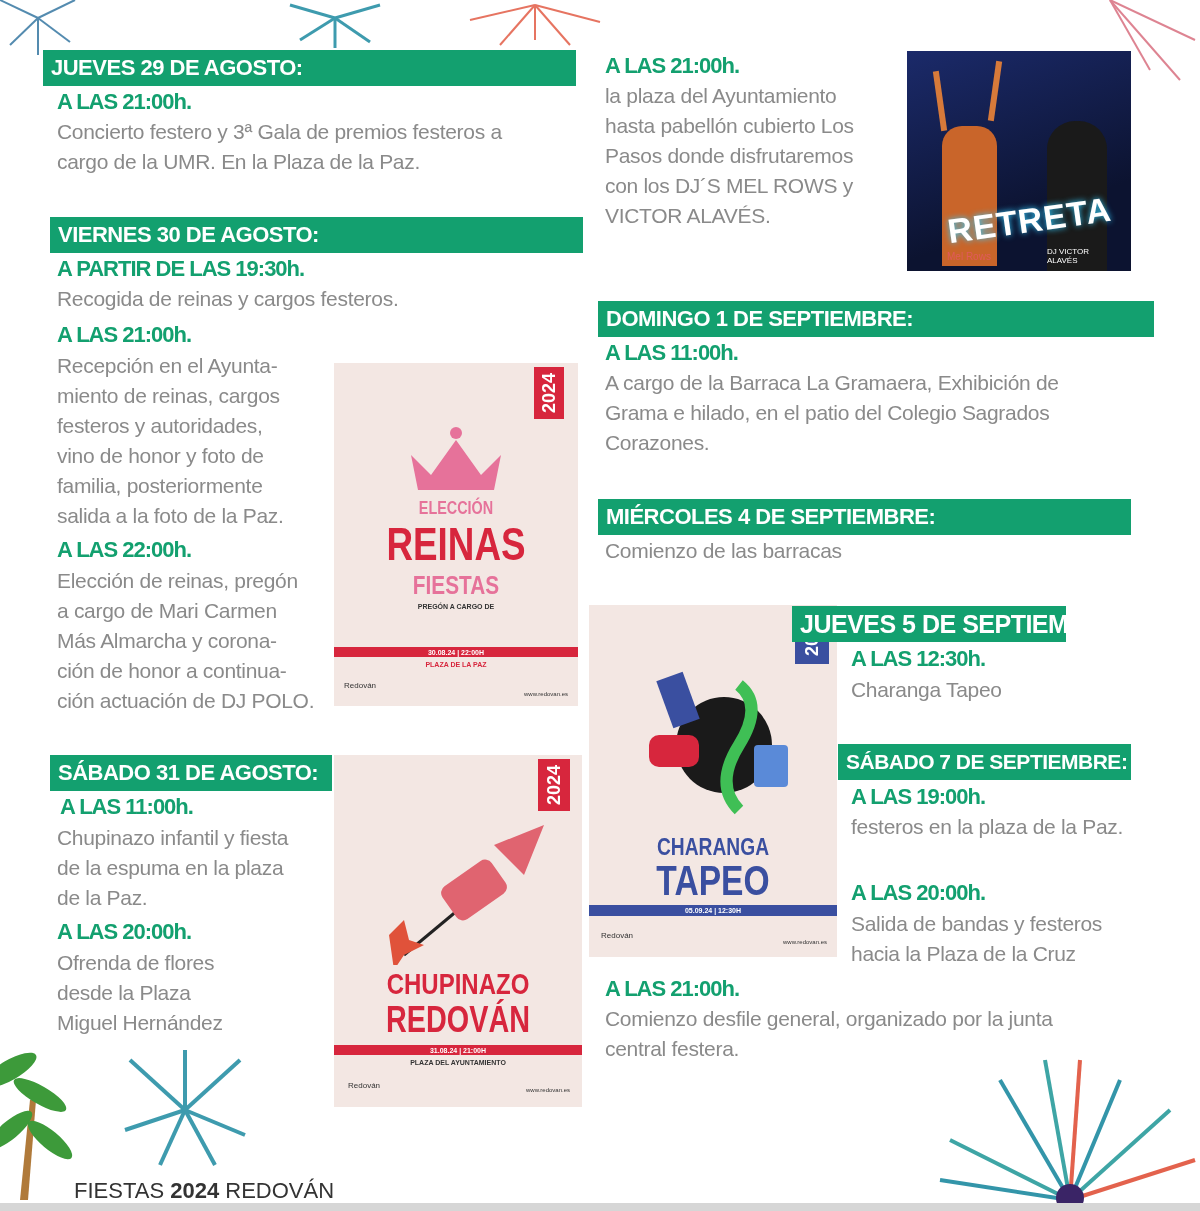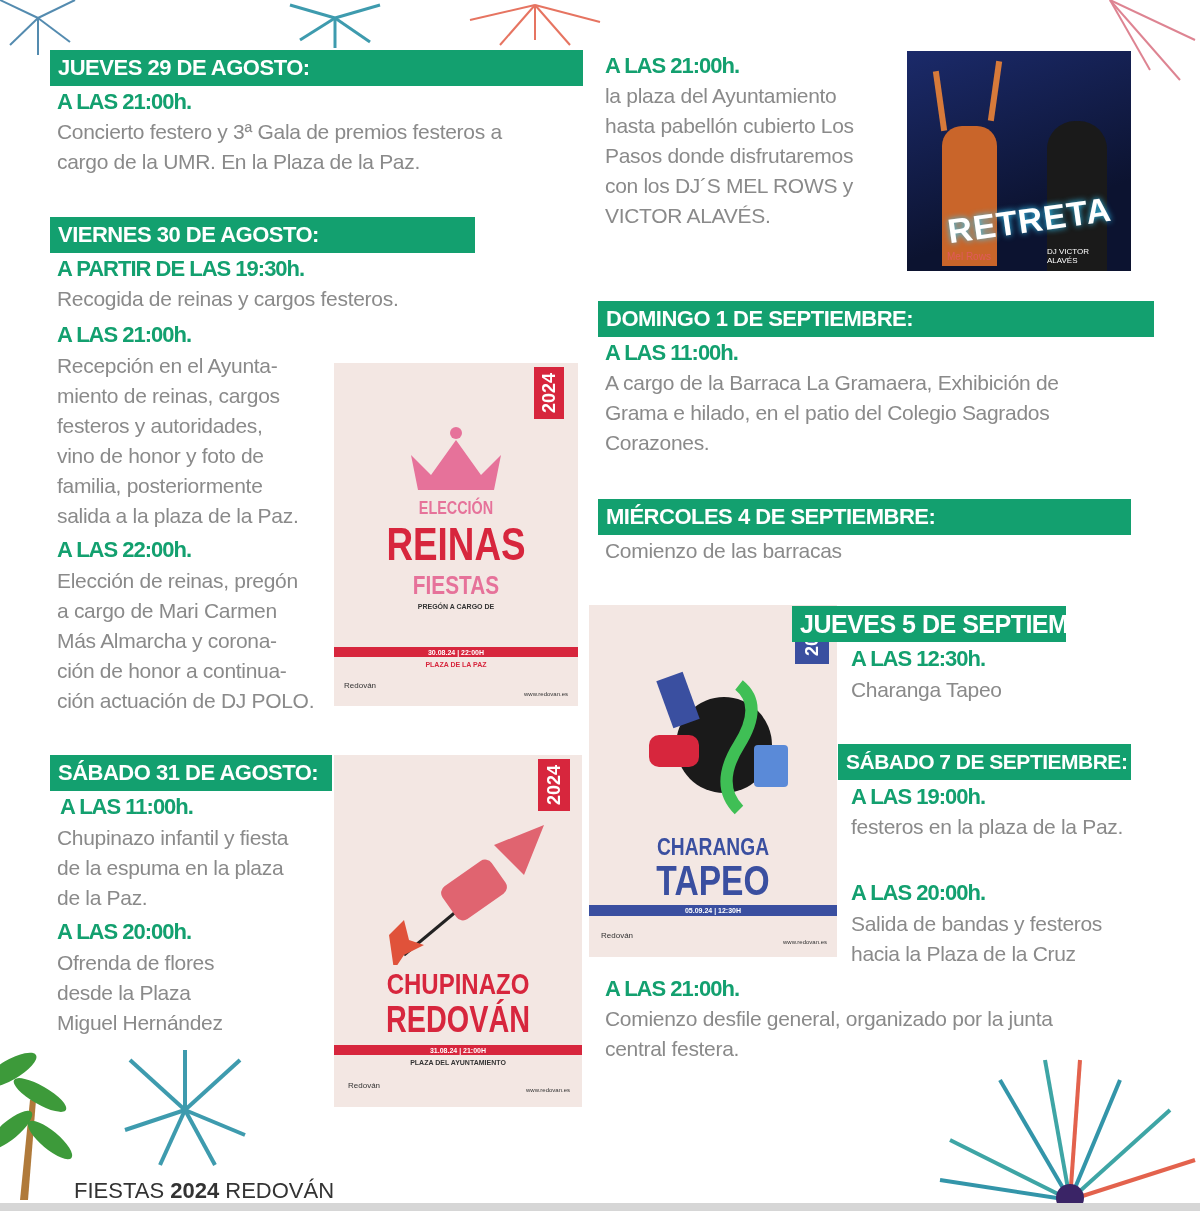--- a/index.html
+++ b/index.html
@@ -69,40 +69,40 @@
   <circle cx="1070" cy="1198" r="14" fill="#3a2466"></circle>
   <g fill="#3d9a3a">
       <path d="M20 1200 L30 1100 L36 1100 L28 1200Z" fill="#b07a3a"></path>
       <ellipse cx="10" cy="1070" rx="30" ry="10" transform="rotate(-30 10 1070)"></ellipse>
       <ellipse cx="40" cy="1095" rx="30" ry="9" transform="rotate(30 40 1095)"></ellipse>
       <ellipse cx="50" cy="1140" rx="28" ry="9" transform="rotate(40 50 1140)"></ellipse>
       <ellipse cx="10" cy="1130" rx="28" ry="9" transform="rotate(-40 10 1130)"></ellipse>
     </g>
 </svg>
 
-<div class="hdr" style="left:50px;top:50px;width:533px">JUEVES 29 DE AGOSTO:</div>
+<div class="hdr" style="left:43px;top:50px;width:533px">JUEVES 29 DE AGOSTO:</div>
 <div class="time" style="left:57px;top:88px">A LAS 21:00h.</div>
 <div class="txt" style="left:57px;top:117px">
   <div>Concierto festero y 3ª Gala de premios festeros a</div>
     <div>cargo de la UMR. En la Plaza de la Paz.</div>
 </div>
 
-<div class="hdr" style="left:50px;top:217px;width:425px">VIERNES 30 DE AGOSTO:</div>
+<div class="hdr" style="left:50px;top:217px;width:533px">VIERNES 30 DE AGOSTO:</div>
 <div class="time" style="left:57px;top:255px">A PARTIR DE LAS 19:30h.</div>
 <div class="txt" style="left:57px;top:284px">
     <div>Recogida de reinas y cargos festeros.</div>
   </div>
 <div class="time" style="left:57px;top:321px">A LAS 21:00h.</div>
 <div class="txt" style="left:57px;top:351px">
   <div>Recepción en el Ayunta-</div>
     <div>miento de reinas, cargos</div>
     <div>festeros y autoridades,</div>
     <div>vino de honor y foto de</div>
     <div>familia, posteriormente</div>
-    <div>salida a la plaza de la Paz.</div>
+    <div>salida a la foto de la Paz.</div>
 </div>
 <div class="time" style="left:57px;top:536px">A LAS 22:00h.</div>
 <div class="txt" style="left:57px;top:566px">
   <div>Elección de reinas, pregón</div>
     <div>a cargo de Mari Carmen</div>
     <div>Más Almarcha y corona-</div>
     <div>ción de honor a continua-</div>
     <div>ción actuación de DJ POLO.</div>
 </div>
 

